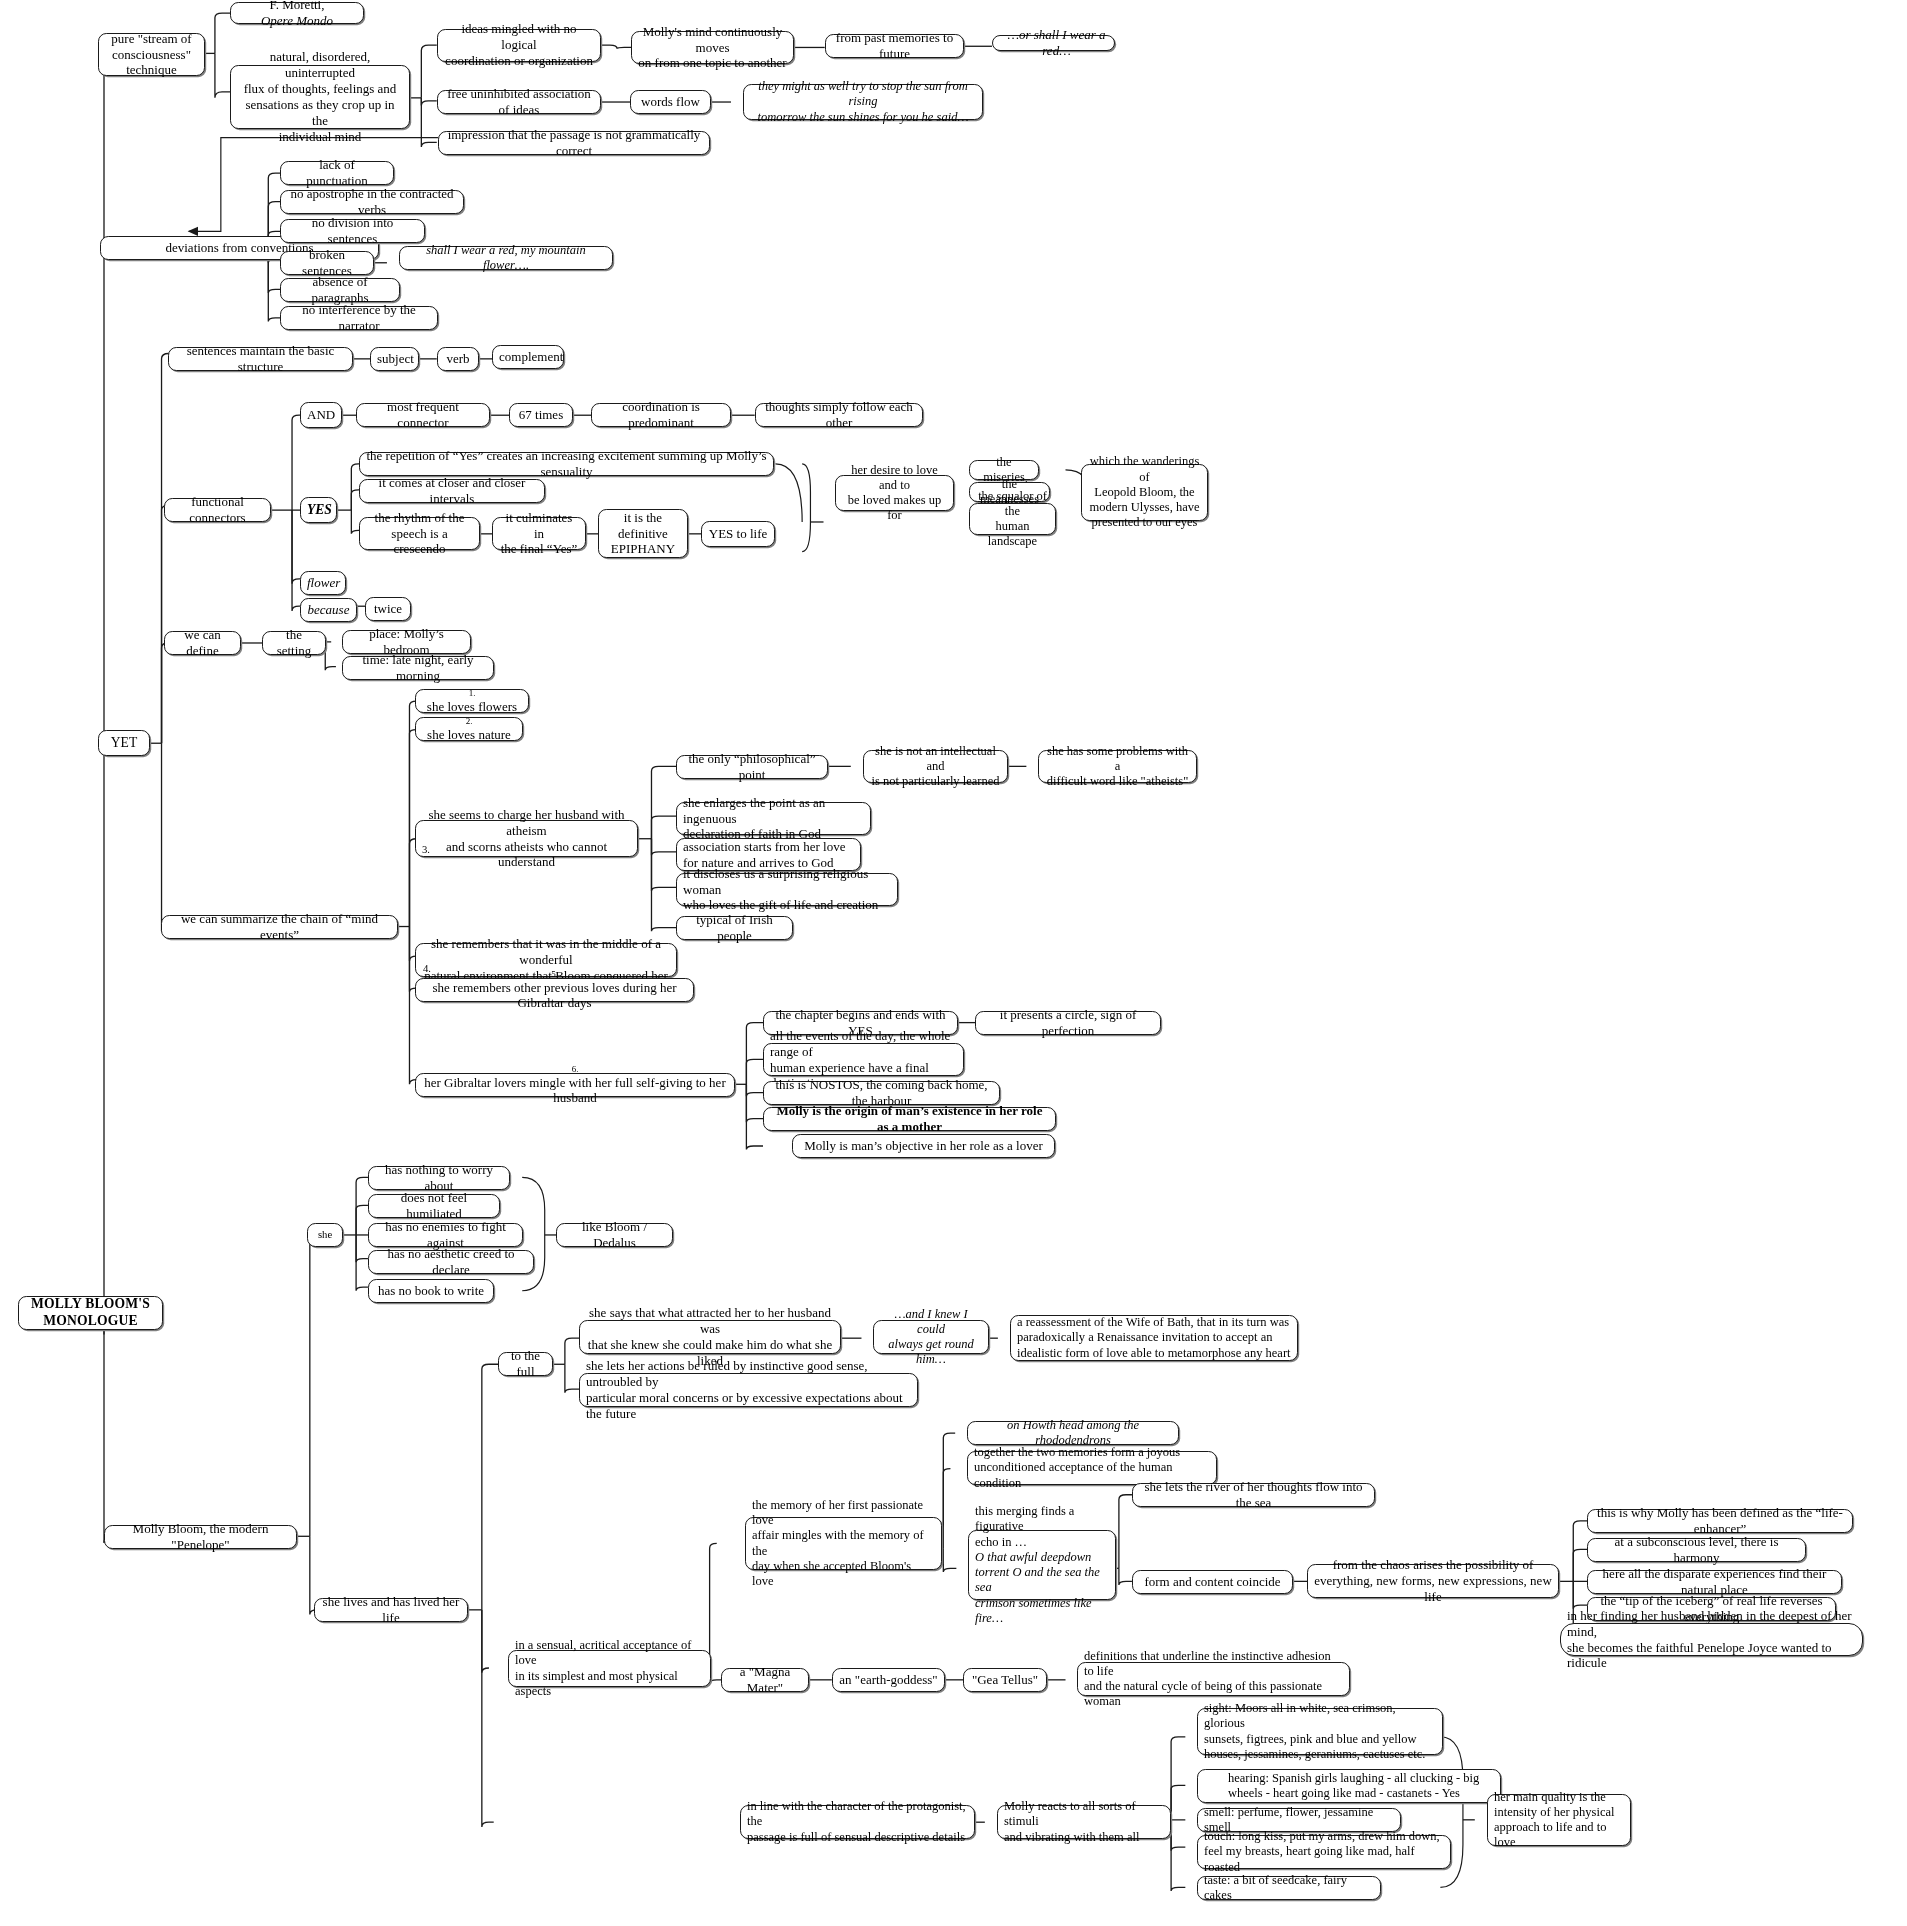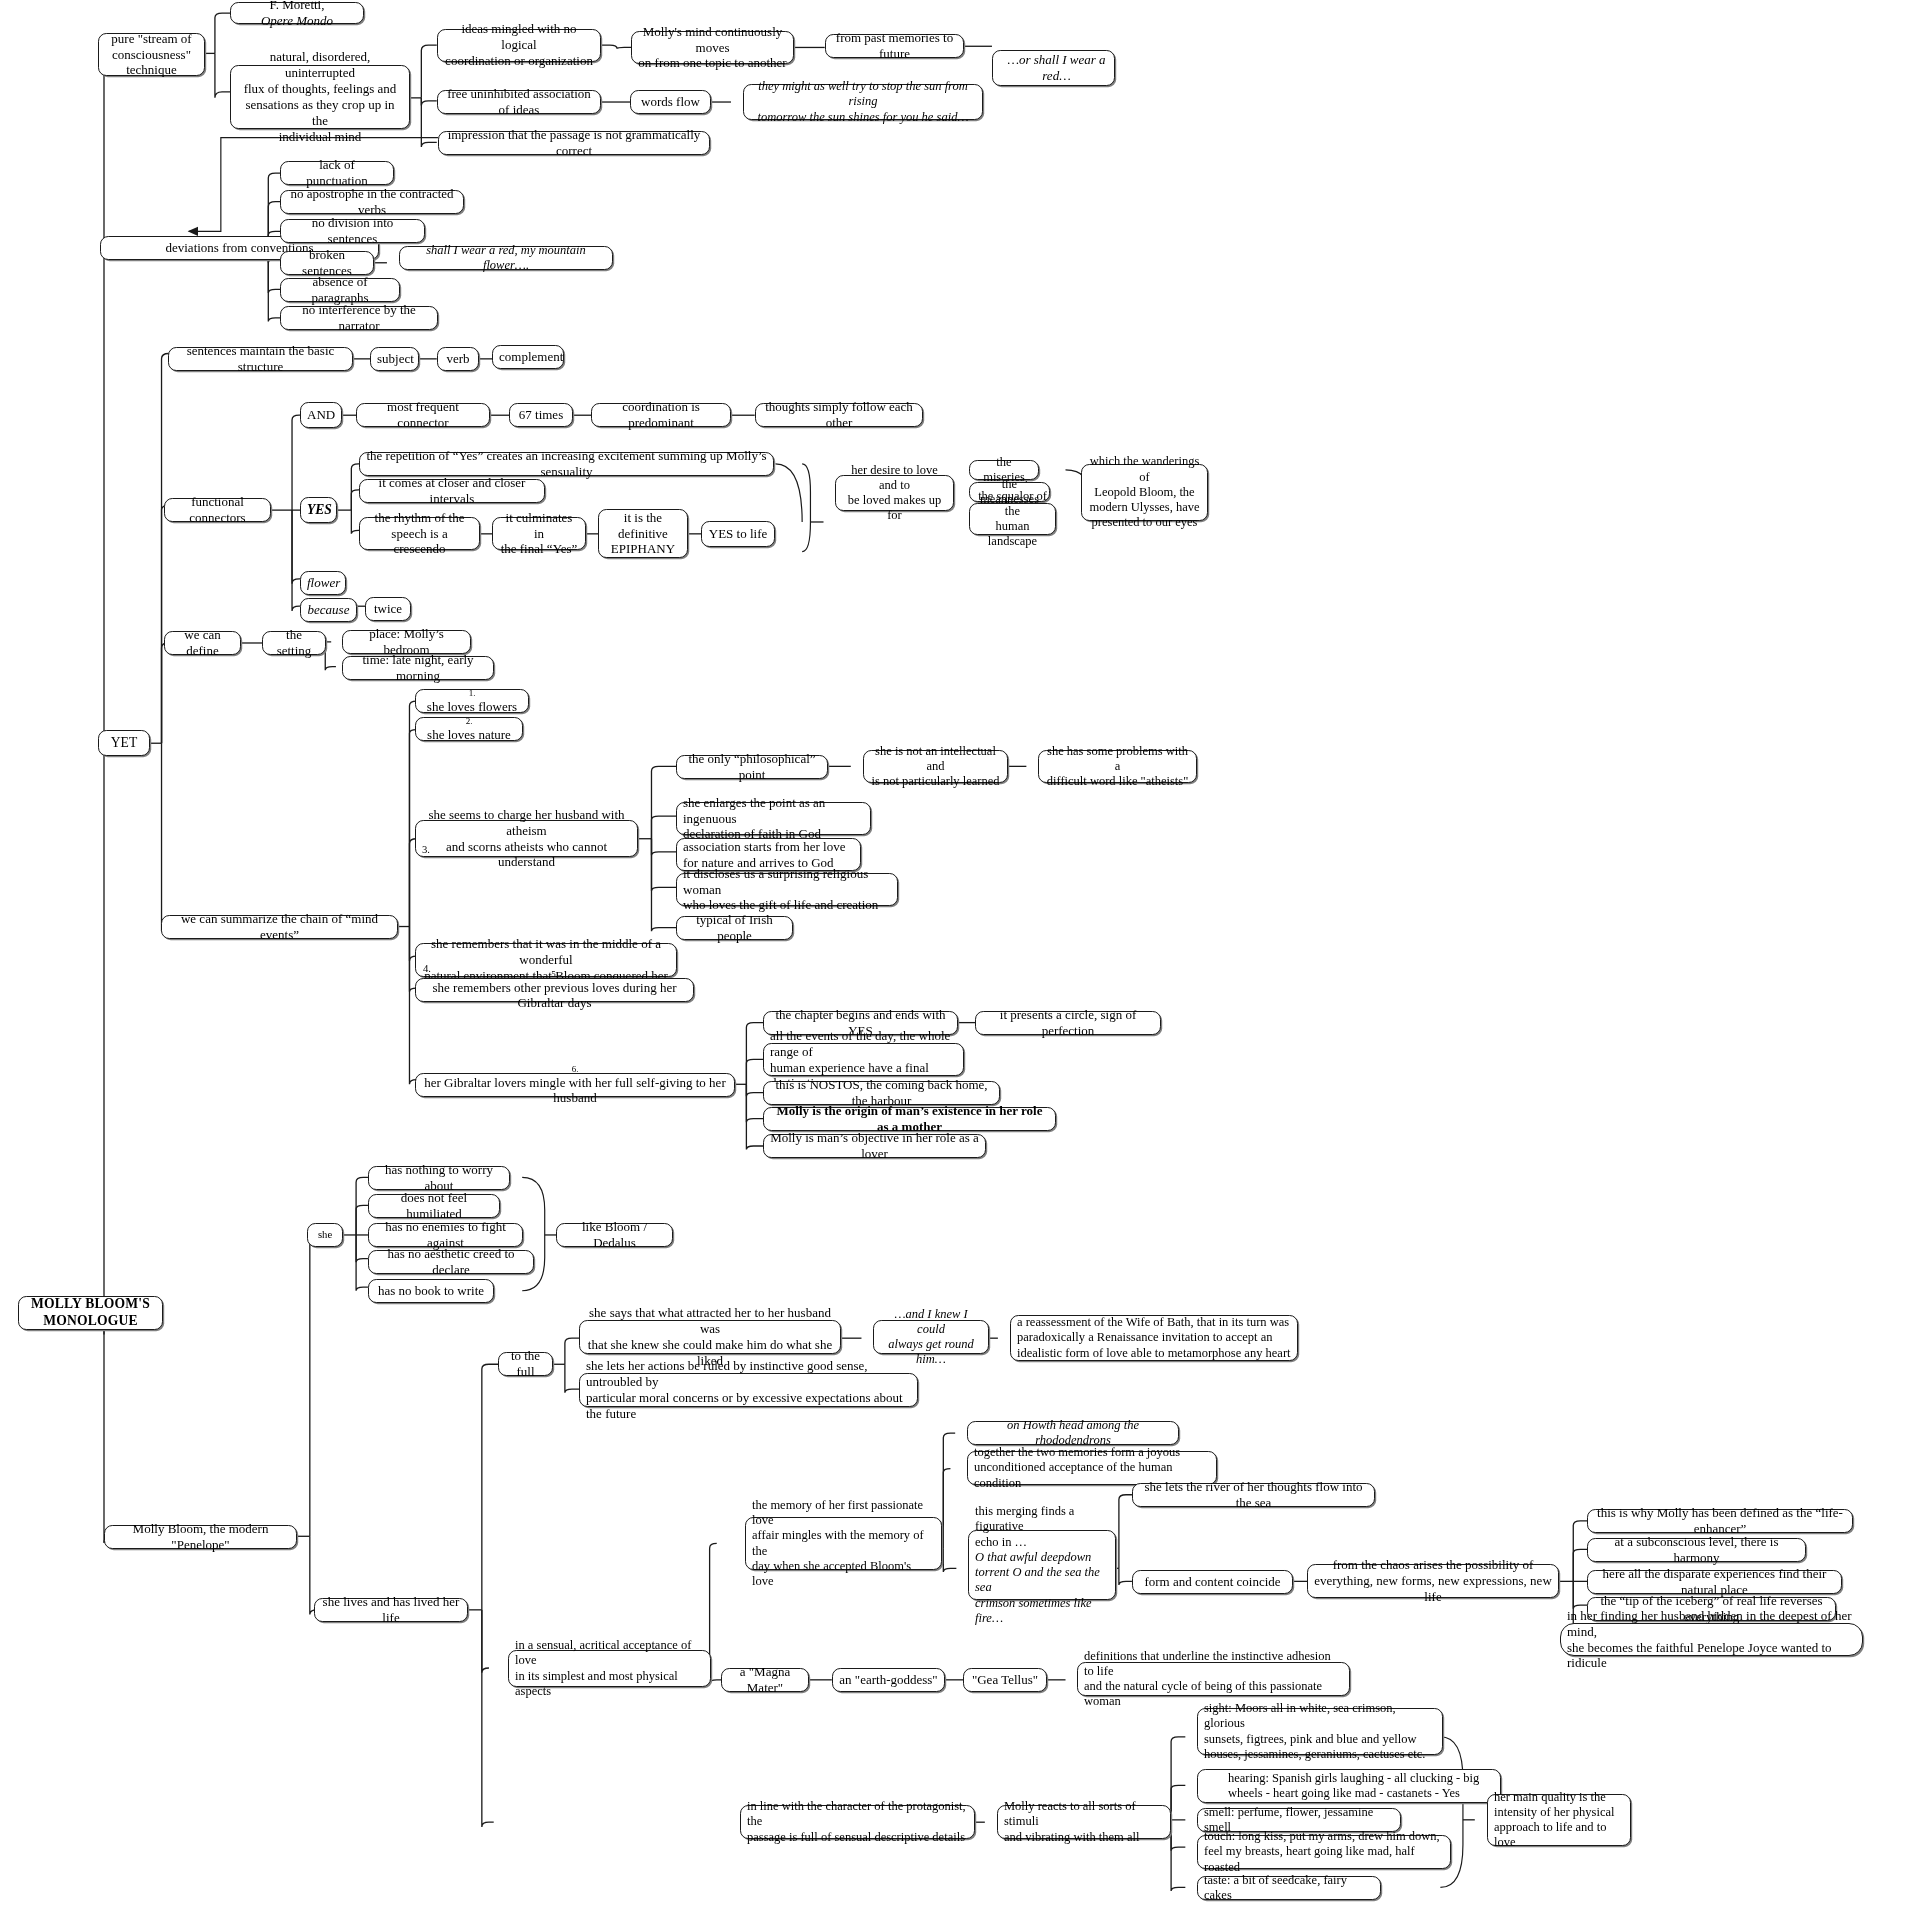--- a/index.html
+++ b/index.html
@@ -259,21 +259,21 @@
 
 <div class="node f22" style="left:631px;top:31px;width:163px;height:33px;">
   <span style="white-space:pre-line;">Molly's mind continuously moves
 on from one topic to another</span>
 </div>
 
 <div class="node f22" style="left:825px;top:34px;width:139px;height:24px;">
   <span>from past memories to future</span>
 </div>
 
-<div class="node f22 ital" style="left:992px;top:50px;width:123px;height:36px;padding-left:12px;">
+<div class="node f22 ital" style="left:992px;top:35px;width:123px;height:16px;padding-left:12px;">
   <span>…or shall I wear a red…</span>
 </div>
 
 <div class="node f22" style="left:437px;top:90px;width:164px;height:24px;">
   <span>free uninhibited association of ideas</span>
 </div>
 
 <div class="node f22" style="left:630px;top:90px;width:81px;height:24px;">
   <span>words flow</span>
 </div>
@@ -503,21 +503,21 @@
 <div class="node f22" style="left:763px;top:1043px;width:201px;height:33px;">
   <span style="white-space:pre-line;text-align:left;">all the events of the day, the whole range of
 human experience have a final destination</span>
 </div>
 <div class="node f22" style="left:763px;top:1081px;width:237px;height:24px;">
   <span>this is NOSTOS, the coming back home, the harbour</span>
 </div>
 <div class="node f22" style="left:763px;top:1107px;width:293px;height:24px;font-weight:bold;">
   <span>Molly is the origin of man’s existence in her role as a mother</span>
 </div>
-<div class="node f22" style="left:763px;top:1134px;width:223px;height:24px;">
+<div class="node f22" style="left:792px;top:1134px;width:263px;height:24px;">
   <span>Molly is man’s objective in her role as a lover</span>
 </div>
 
 <div class="node f22" style="left:104px;top:1525px;width:193px;height:24px;">
   <span>Molly Bloom, the modern "Penelope"</span>
 </div>
 
 <div class="node f18" style="left:307px;top:1223px;width:36px;height:24px;">
   <span>she</span>
 </div>

